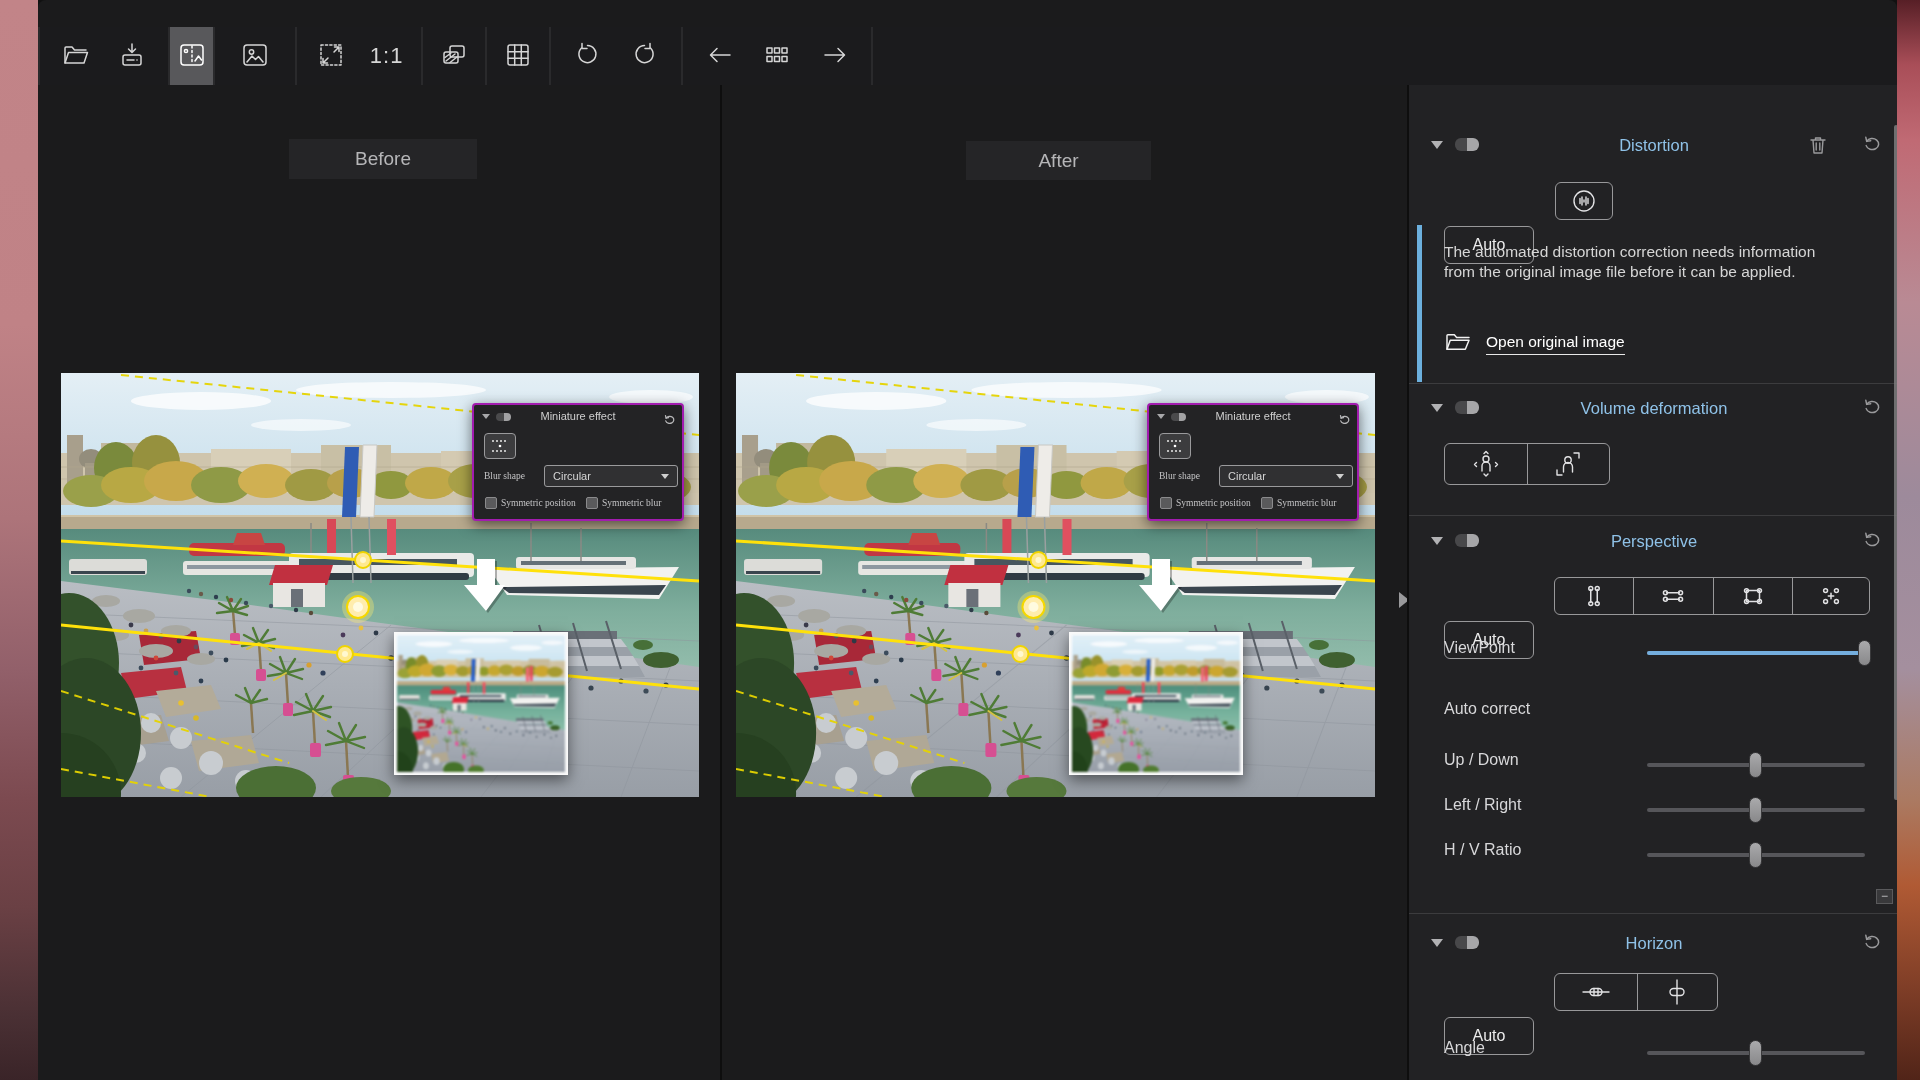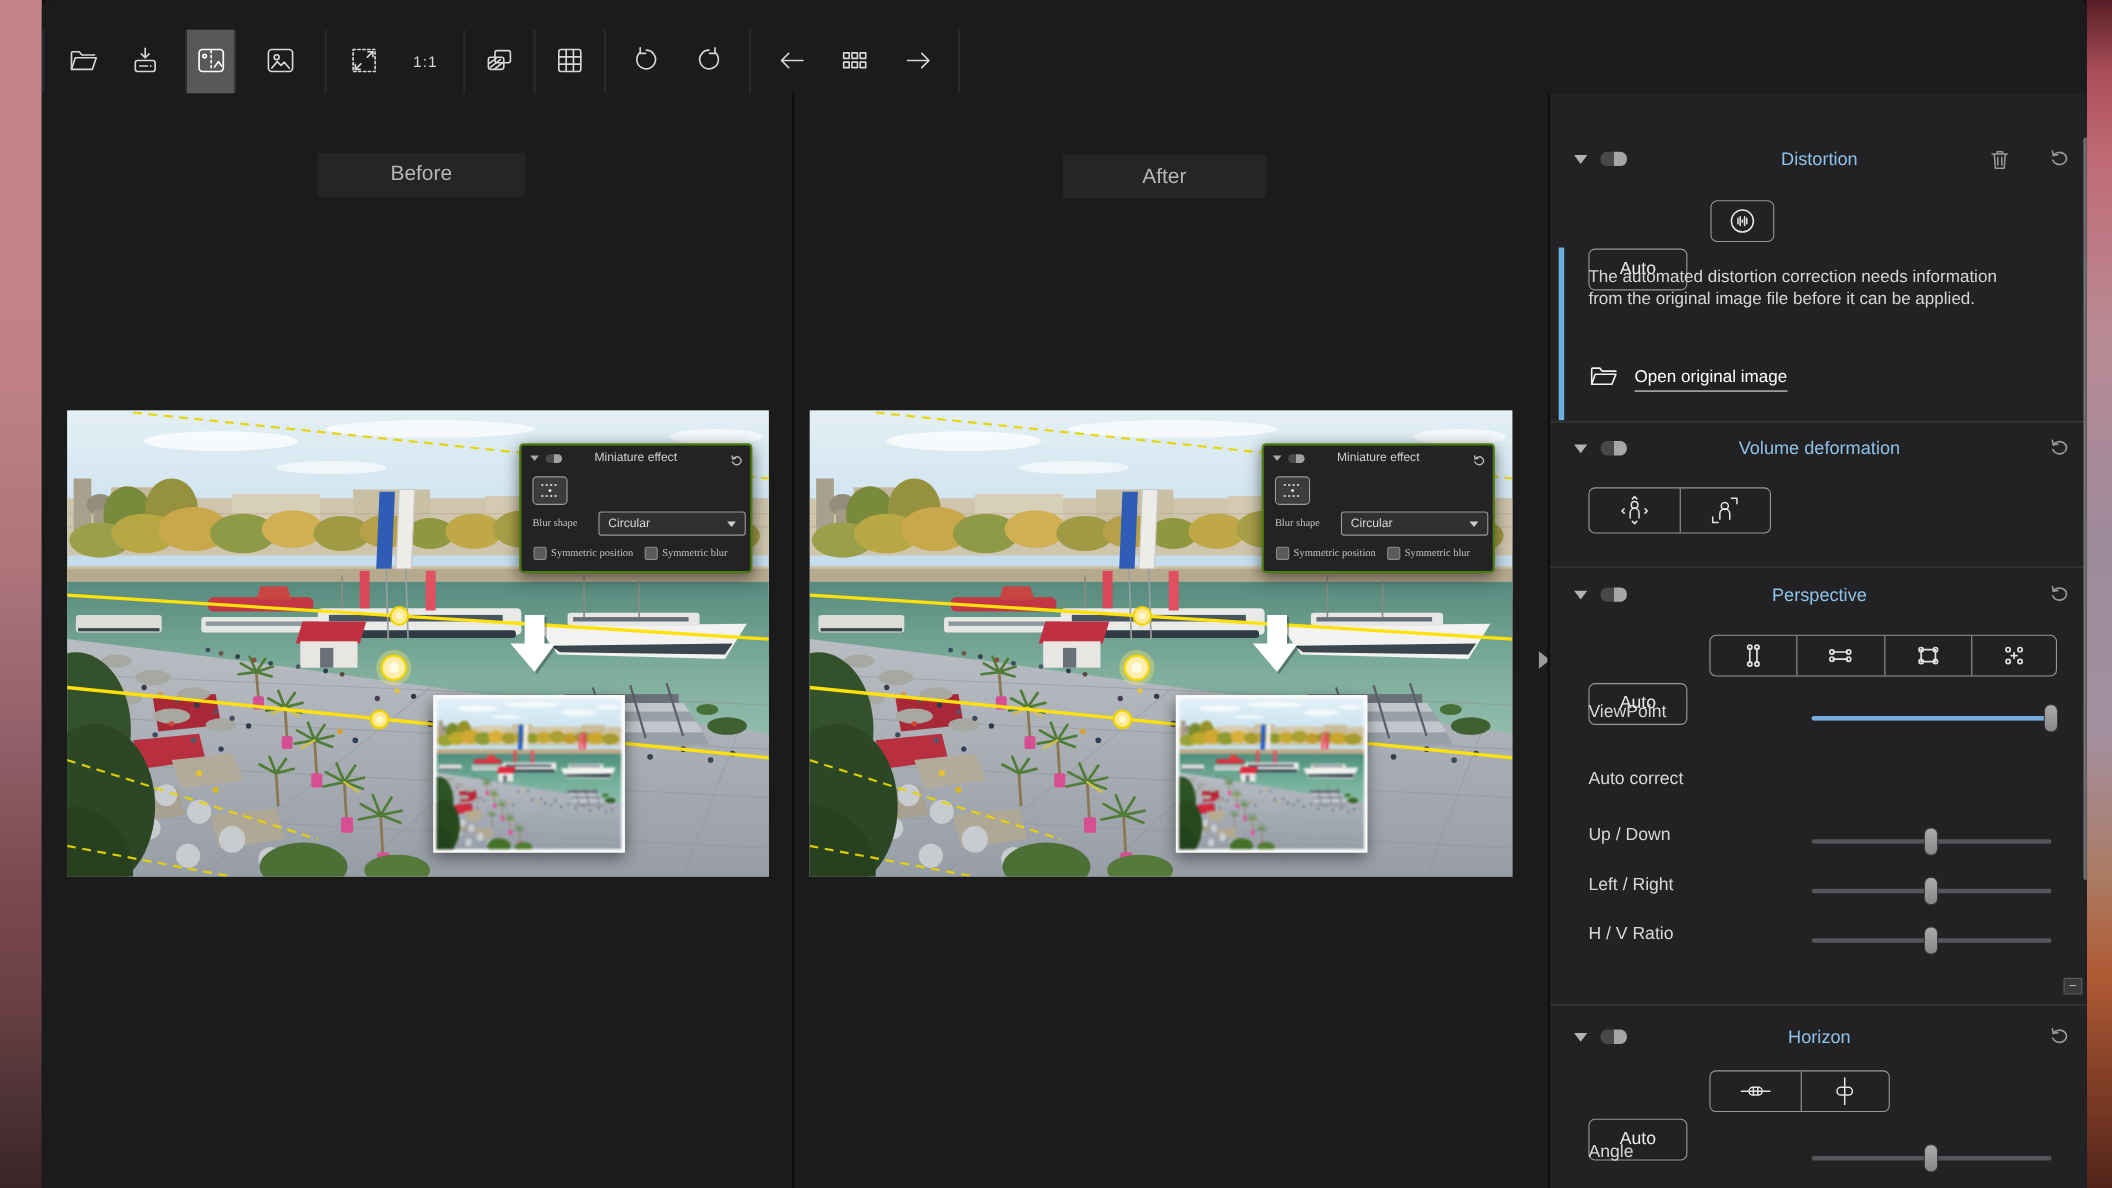--- a/index.html
+++ b/index.html
@@ -14,29 +14,29 @@
   .titlebar{position:absolute;left:0;top:0;right:0;height:27px;background:#3b3b3d;}
   .traffic{position:absolute;top:6px;width:15px;height:15px;border-radius:50%;}
   .title-text{position:absolute;left:0;right:0;top:0;height:27px;line-height:27px;text-align:center;color:#d4d4d6;font-size:15px;}
   
   .toolbar{position:absolute;left:0;top:27px;right:0;height:58px;background:#2a2a2c;display:flex;gap:2px;padding-left:2px;box-sizing:border-box;}
   .tg{background:#1b1b1d;height:58px;display:flex;align-items:center;justify-content:space-evenly;flex:0 0 auto;}
   .tg.sel{background:#58585b;}
   .tg.fill{flex:1 1 auto;}
   .tbtn{width:42px;height:44px;display:flex;align-items:center;justify-content:center;background:transparent;border:0;padding:0;cursor:default;}
   .tbtn svg{stroke:#d6d6d6;fill:none;stroke-width:1.5;stroke-linecap:round;stroke-linejoin:round;}
-  .ratio-txt{color:#d6d6d6;font-size:14px;letter-spacing:1px;}
+  .ratio-txt{color:#d6d6d6;font-size:22px;letter-spacing:1px;}
   
   .content{position:absolute;left:0;top:85px;width:1369px;bottom:0;background:#1b1b1c;}
   .pane-divider{position:absolute;left:682px;top:0;width:2px;bottom:0;background:#0e0e0e;}
   .chip{position:absolute;background:#252527;color:#b6b6b8;font-size:19px;display:flex;align-items:center;justify-content:center;}
   .photo{position:absolute;top:288px;height:424px;overflow:hidden;background:#9ab0b8;}
   .photo > svg.canvas{position:absolute;left:0;top:0;width:100%;height:100%;}
   
-  .mdlg{position:absolute;left:411px;top:30px;width:212px;height:118px;background:#232325;border:2px solid #4d7c0f;border-radius:4px;box-shadow:0 4px 14px rgba(0,0,0,.55);box-sizing:border-box;padding-left:12px;}
+  .mdlg{position:absolute;left:411px;top:30px;width:212px;height:118px;background:#232325;border:2px solid #a21caf;border-radius:4px;box-shadow:0 4px 14px rgba(0,0,0,.55);box-sizing:border-box;padding-left:12px;}
   .mdlg-head{position:absolute;left:0;top:0;right:0;height:22px;}
   .mdlg-caret{position:absolute;left:8px;top:9px;width:0;height:0;border-left:4px solid transparent;border-right:4px solid transparent;border-top:5px solid #a8a8aa;}
   .mdlg-tgl{position:absolute;left:22px;top:8px;width:15px;height:8px;border-radius:4px;background:linear-gradient(90deg,#4a4a4c 50%,#a2a2a4 50%);}
   .mdlg-title{position:absolute;left:0;right:0;top:0;height:22px;line-height:22px;text-align:center;color:#cfcfcf;font-size:11px;}
   .mdlg-undo{position:absolute;right:7px;top:6px;}
   .mdlg-blurbtn{position:absolute;left:10px;top:28px;width:30px;height:24px;background:#3c3c3e;border:1px solid #9a9a9c;border-radius:4px;display:flex;align-items:center;justify-content:center;}
   .mdlg-lbl{position:absolute;color:#c4c4c6;font-size:9.5px;font-family:Liberation Serif, serif;}
   .mdlg-dd{position:absolute;left:70px;top:60px;width:134px;height:22px;background:#303032;border:1px solid #9a9a9c;border-radius:3px;box-sizing:border-box;color:#d6d6d6;font-size:11px;line-height:20px;padding-left:8px;}
   .mdlg-dd .chev{position:absolute;right:8px;top:8px;width:0;height:0;border-left:4px solid transparent;border-right:4px solid transparent;border-top:5px solid #cfcfcf;}
   .mdlg-cb{position:absolute;top:92px;width:10px;height:10px;background:#5a5a5c;border:1px solid #8a8a8c;border-radius:2px;}

